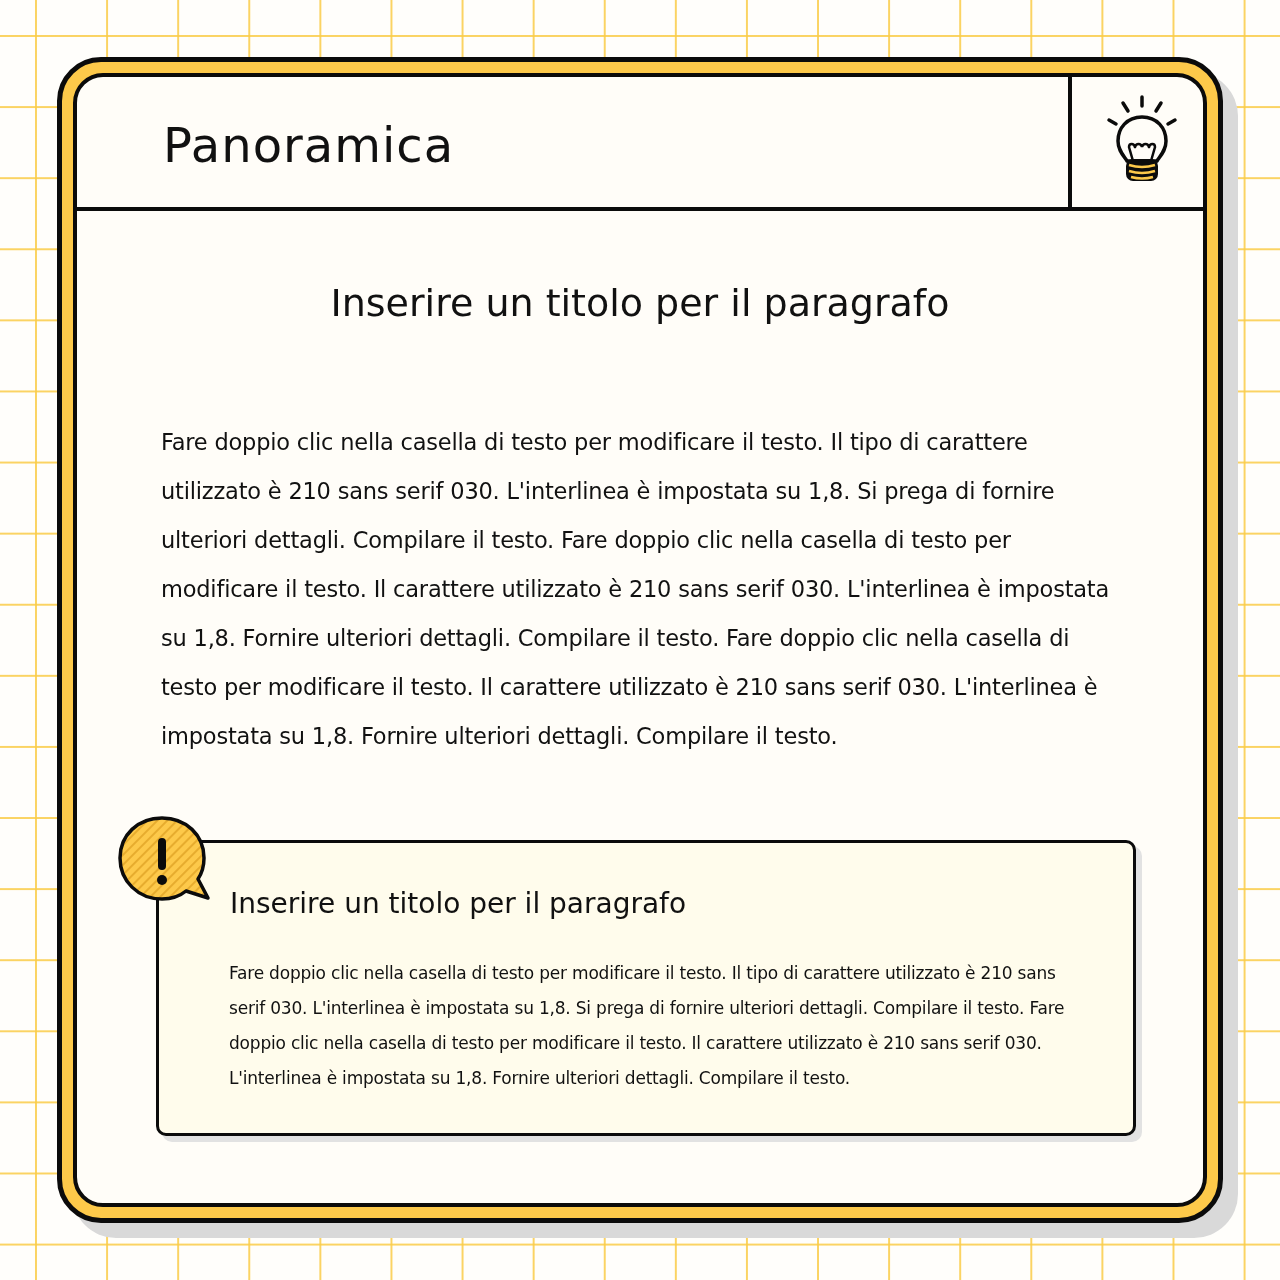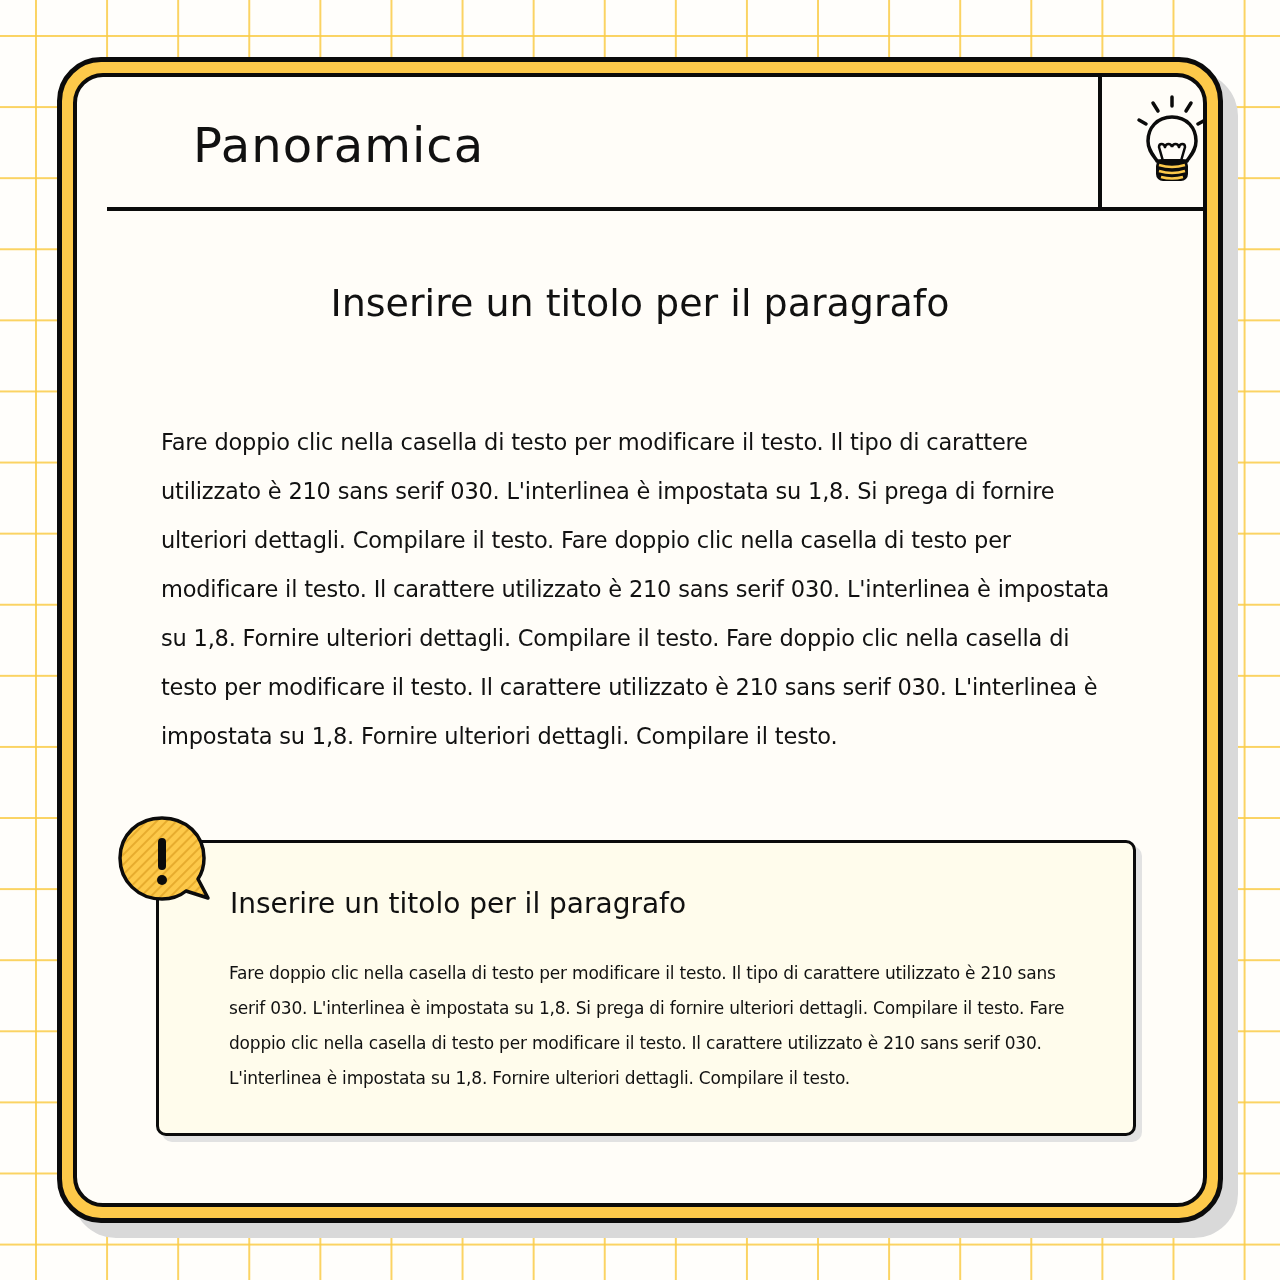--- a/index.html
+++ b/index.html
@@ -24,21 +24,20 @@
     background: #fdc94a; border: 5px solid #0b0b0b;
   }
   .card {
     position: absolute; left: 73px; top: 73px; width: 1134px; height: 1134px;
     box-sizing: border-box; border-radius: 30px;
     background: #fffdf8; border: 4px solid #0b0b0b; overflow: hidden;
   }
   .header {
     position: absolute; left: 0; top: 0; right: 0; height: 130px;
     border-bottom: 4px solid #0b0b0b;
-    margin-left: 30px;
   }
   .header-title {
     position: absolute; left: 86px; top: 40px;
     font-size: 48px; font-weight: 500; letter-spacing: 1px;
   }
   .header-divider {
     position: absolute; left: 991px; top: 0; width: 4px; height: 130px; background: #0b0b0b;
   }
   .bulb {
     position: absolute; left: 1022px; top: 14px; width: 86px; height: 100px;

